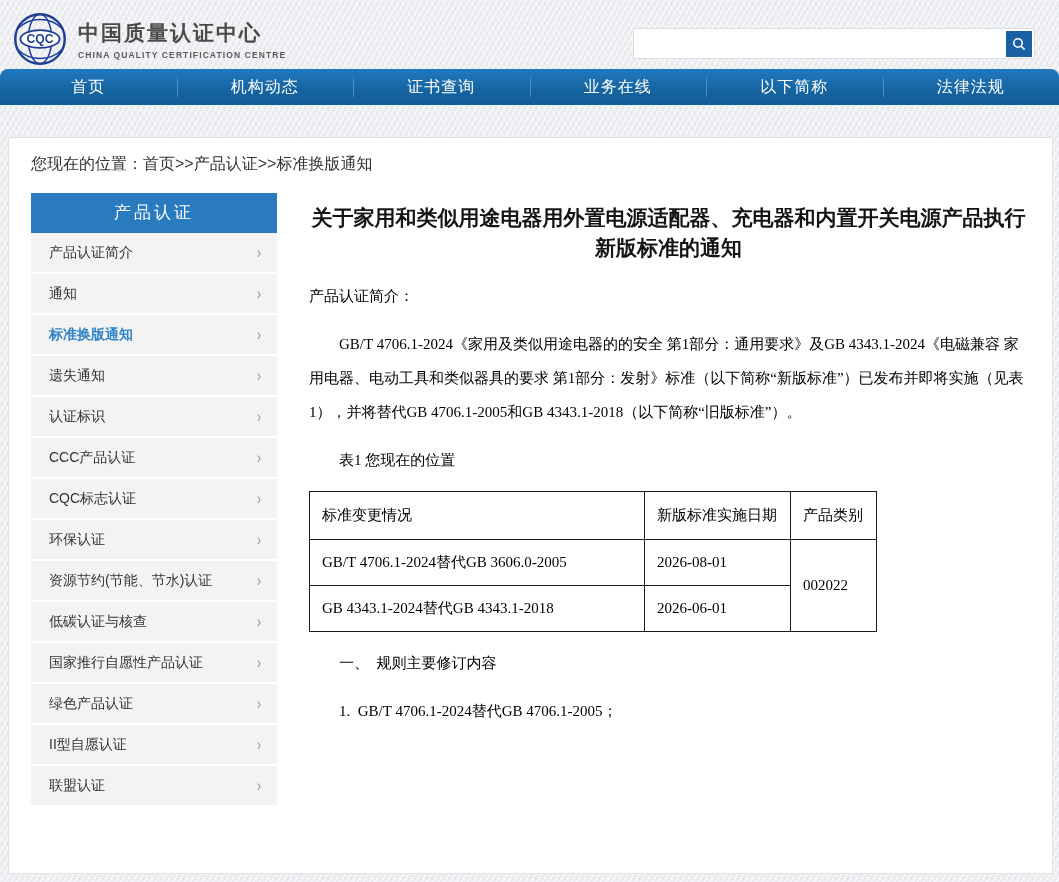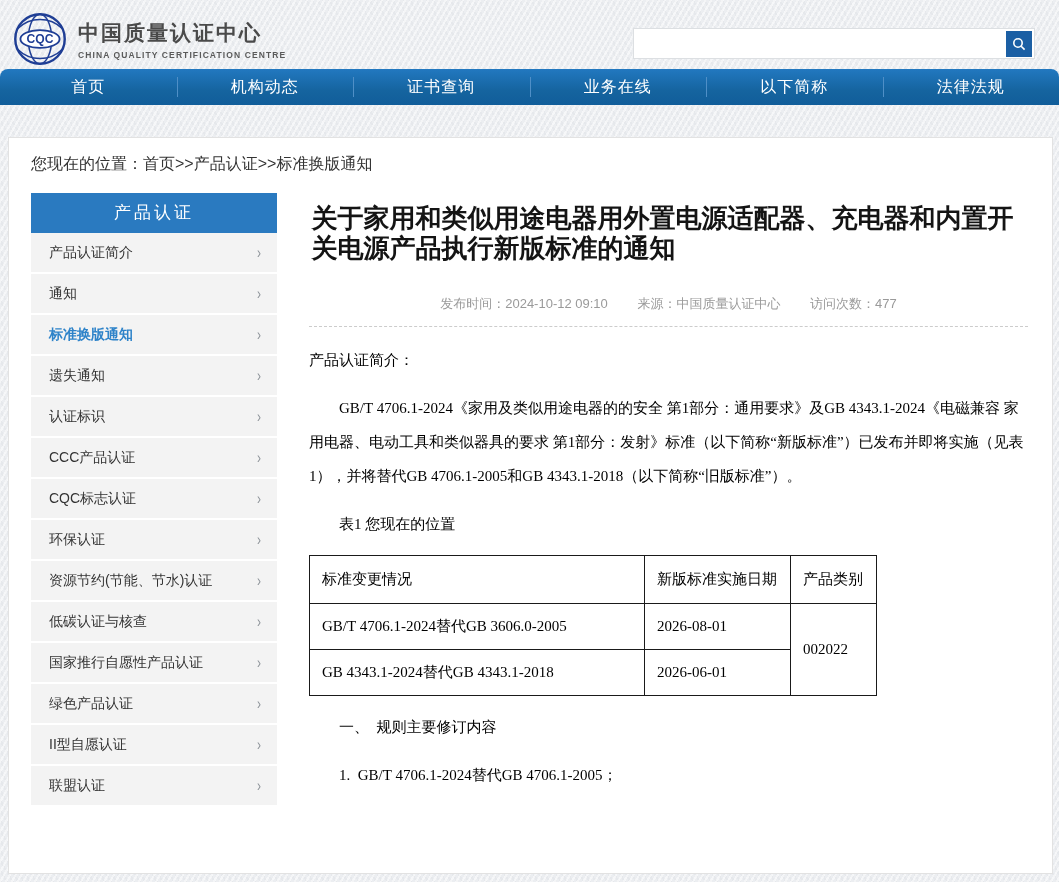--- a/index.html
+++ b/index.html
@@ -51,22 +51,22 @@
     text-align:center; line-height:40px; letter-spacing:3px; }
   .sidebar ul { list-style:none; }
   .sidebar li { height:39px; background:#f3f3f3; margin-bottom:2px; display:flex;
     align-items:center; justify-content:space-between; padding:0 16px 0 18px;
     font-size:14px; color:#333; cursor:pointer; }
   .sidebar li.active span.lbl { color:#2e83c9; font-weight:700; }
   .chev { color:#8d9399; font-size:12px; transform:scaleY(1.3); }
 
   
   .article { flex:1; margin-left:32px; margin-right:12px; }
-  .article h1 { font-size:26px; line-height:30px; color:#141414; font-weight:700;
-    max-width:714px; margin:10px auto 0; }
+  .article h1 { font-size:21px; line-height:30px; color:#141414; font-weight:700;
+    text-align:center; max-width:714px; margin:10px auto 0; }
   .meta { text-align:center; color:#9a9a9a; font-size:13px; margin-top:32px;
     padding-bottom:13px; border-bottom:1px dashed #ccc; }
   .meta span { margin:0 13px; }
   .body { font-family:"Liberation Serif","DejaVu Serif",serif; font-size:15px; color:#000;
     margin-top:2px; }
   .body p { line-height:34px; margin:14px 0; text-indent:2em; white-space:pre-wrap; }
   .body p.noindent { text-indent:0; margin-top:16px; }
   .std-table { border-collapse:collapse; margin:6px 0 8px 0; table-layout:fixed; width:567px; }
   .std-table th, .std-table td { border:1px solid #1a1a1a; font-weight:400; text-align:left;
     padding:8px 12px; font-size:15px; vertical-align:middle; }
@@ -181,25 +181,20 @@
             <li>
                 <span class="lbl">联盟认证</span>
                 <span class="chev">›</span>
               </li>
           </ul>
         </aside>
 
         <main class="article">
           <h1>关于家用和类似用途电器用外置电源适配器、充电器和内置开关电源产品执行新版标准的通知</h1>
 
-          <div class="meta">
-            <span>发布时间：2024-10-12 09:10</span>
-            <span>来源：中国质量认证中心</span>
-            <span>访问次数：477</span>
-          </div>
 
           <div class="body">
             <p class="noindent">产品认证简介：</p>
             <p>GB/T 4706.1-2024《家用及类似用途电器的的安全 第1部分：通用要求》及GB 4343.1-2024《电磁兼容 家用电器、电动工具和类似器具的要求 第1部分：发射》标准（以下简称“新版标准”）已发布并即将实施（见表1），并将替代GB 4706.1-2005和GB 4343.1-2018（以下简称“旧版标准”）。</p>
             <p>表1 您现在的位置</p>
 
             <table class="std-table">
               <tbody>
                   <tr>
                 <th class="c1">标准变更情况</th>

